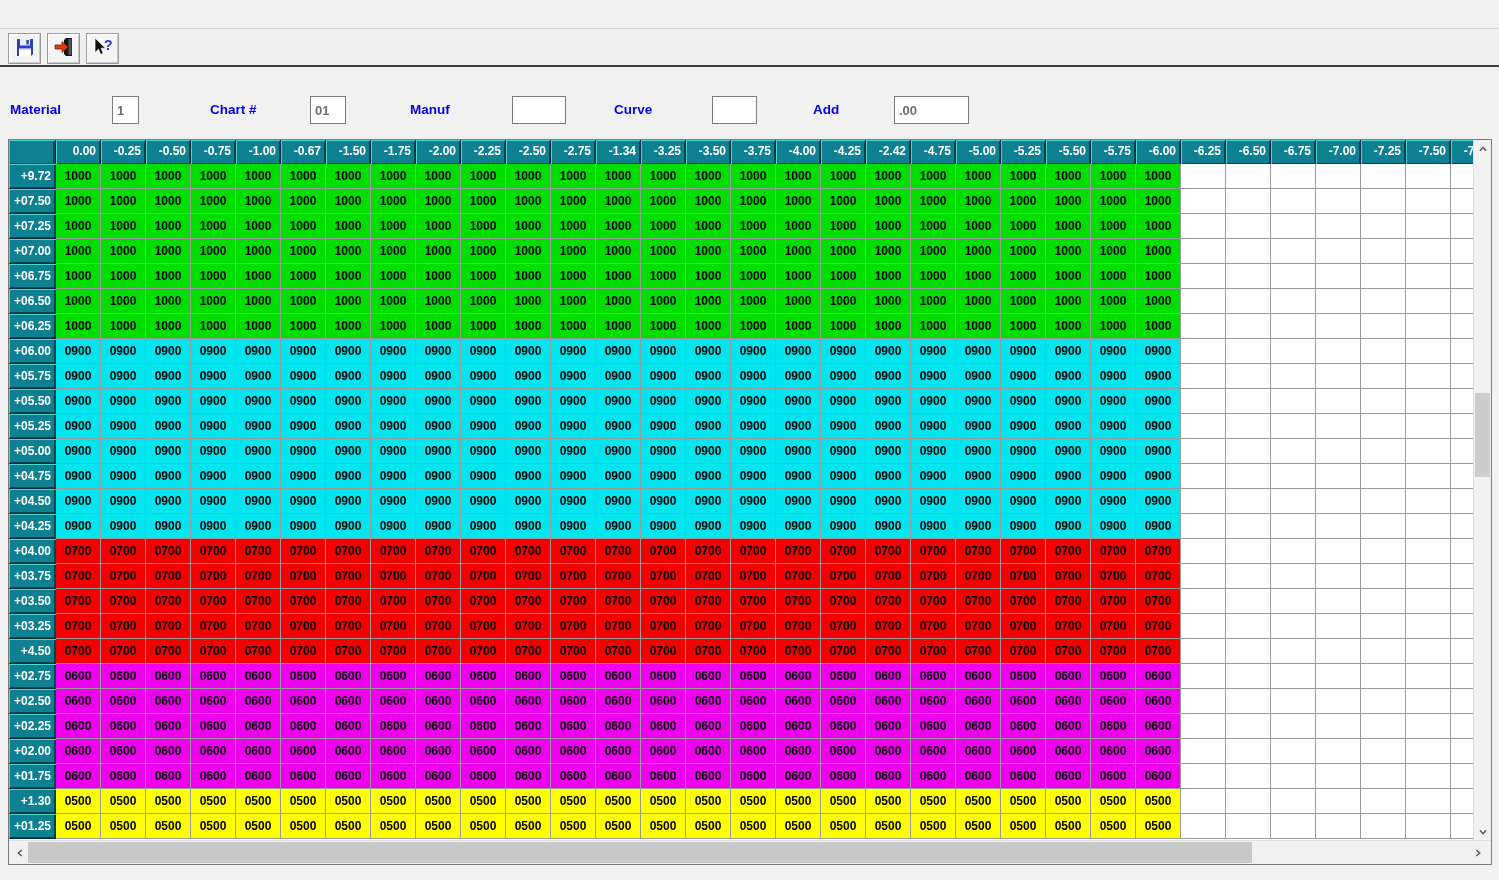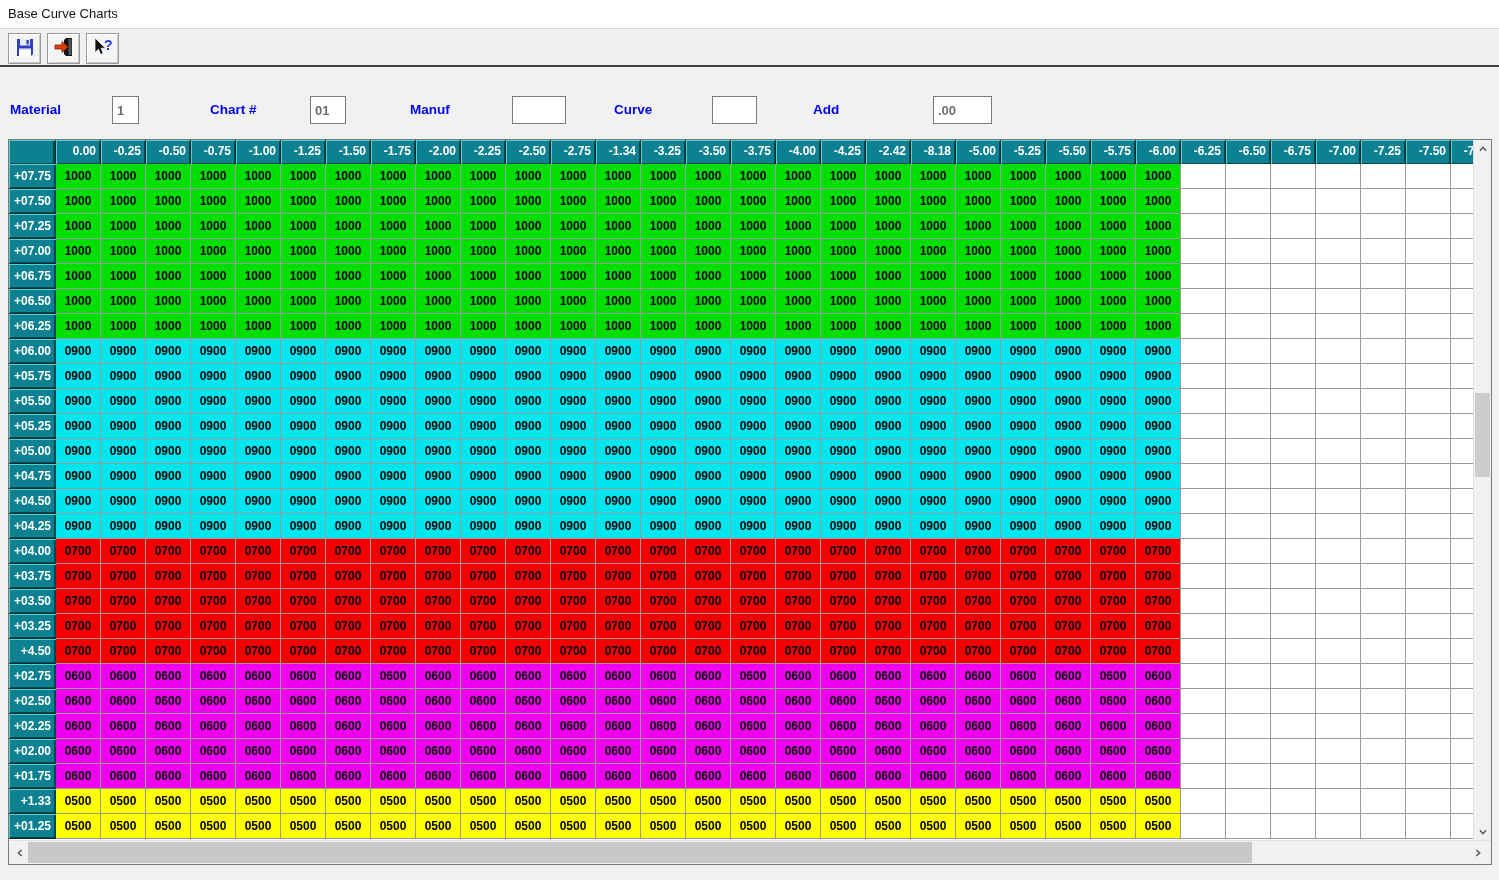--- a/index.html
+++ b/index.html
@@ -53,23 +53,20 @@
   #hscroll .arrow{position:absolute;top:0;width:18px;height:23px;display:flex;align-items:center;justify-content:center;cursor:pointer;}
   #hs-left{left:2px;} #hs-right{right:4px;}
   #hs-thumb{position:absolute;left:19px;top:1px;width:1224px;height:21px;background:#c8c8c8;cursor:pointer;}
   .chev{stroke:#555;stroke-width:1.6;fill:none;}
 </style>
 </head>
 <body>
 
 <div id="app">
 
-  <div id="title-strip">
-    <div id="win-title">Base Curve Charts</div>
-  </div>
 
   <div id="toolbar">
     <div class="tb-btn" id="btn-save">
       <span>
         <svg width="20" height="20" viewBox="0 0 20 20">
           <path d="M2 2 h16 v15 l-2 2 H2 Z" fill="#2e3fc0"></path>
           <rect x="5" y="2" width="10" height="6.5" fill="#e8ecff"></rect>
           <rect x="11.4" y="3" width="2.4" height="4.5" fill="#2e3fc0"></rect>
           <rect x="4" y="11" width="12" height="8" fill="#ffffff"></rect>
           <rect x="4" y="11" width="12" height="1.4" fill="#9aa3e6"></rect>
@@ -97,62 +94,62 @@
 
   <span class="fld-label" style="left:10px">Material</span>
   <input class="fld-input" style="left: 112px; width: 27px;" value="1">
   <span class="fld-label" style="left:210px">Chart #</span>
   <input class="fld-input" style="left: 310px; width: 36px;" value="01">
   <span class="fld-label" style="left:410px">Manuf</span>
   <input class="fld-input" style="left: 512px; width: 54px;" value="">
   <span class="fld-label" style="left:614px">Curve</span>
   <input class="fld-input" style="left: 712px; width: 45px;" value="">
   <span class="fld-label" style="left:813px">Add</span>
-  <input class="fld-input" style="left: 933px; width: 59px;" value=".00">
+  <input class="fld-input" style="left: 894px; width: 75px;" value=".00">
 
   <div id="grid">
     <div id="grid-content">
       <div id="header-row">
         <div class="corner-cell"></div>
       <div class="col-header">0.00</div>
           <div class="col-header">-0.25</div>
           <div class="col-header">-0.50</div>
           <div class="col-header">-0.75</div>
           <div class="col-header">-1.00</div>
-          <div class="col-header">-1.25</div>
+          <div class="col-header">-0.67</div>
           <div class="col-header">-1.50</div>
           <div class="col-header">-1.75</div>
           <div class="col-header">-2.00</div>
           <div class="col-header">-2.25</div>
           <div class="col-header">-2.50</div>
           <div class="col-header">-2.75</div>
           <div class="col-header">-1.34</div>
           <div class="col-header">-3.25</div>
           <div class="col-header">-3.50</div>
           <div class="col-header">-3.75</div>
           <div class="col-header">-4.00</div>
           <div class="col-header">-4.25</div>
           <div class="col-header">-2.42</div>
-          <div class="col-header">-8.18</div>
+          <div class="col-header">-4.75</div>
           <div class="col-header">-5.00</div>
           <div class="col-header">-5.25</div>
           <div class="col-header">-5.50</div>
           <div class="col-header">-5.75</div>
           <div class="col-header">-6.00</div>
           <div class="col-header">-6.25</div>
           <div class="col-header">-6.50</div>
           <div class="col-header">-6.75</div>
           <div class="col-header">-7.00</div>
           <div class="col-header">-7.25</div>
           <div class="col-header">-7.50</div>
           <div class="col-header">-7.75</div>
         </div>
       <div id="grid-rows">
           <div class="data-row">
-            <div class="row-header">+07.75</div>
+            <div class="row-header">+9.72</div>
             <div class="cell" style="background: rgb(0, 222, 0);">1000</div>
             <div class="cell" style="background: rgb(0, 222, 0);">1000</div>
             <div class="cell" style="background: rgb(0, 222, 0);">1000</div>
             <div class="cell" style="background: rgb(0, 222, 0);">1000</div>
             <div class="cell" style="background: rgb(0, 222, 0);">1000</div>
             <div class="cell" style="background: rgb(0, 222, 0);">1000</div>
             <div class="cell" style="background: rgb(0, 222, 0);">1000</div>
             <div class="cell" style="background: rgb(0, 222, 0);">1000</div>
             <div class="cell" style="background: rgb(0, 222, 0);">1000</div>
             <div class="cell" style="background: rgb(0, 222, 0);">1000</div>
@@ -1013,21 +1010,21 @@
             <div class="cell" style="background: rgb(238, 0, 238);">0600</div>
             <div class="cell"></div>
             <div class="cell"></div>
             <div class="cell"></div>
             <div class="cell"></div>
             <div class="cell"></div>
             <div class="cell"></div>
             <div class="cell"></div>
           </div>
           <div class="data-row">
-            <div class="row-header">+1.33</div>
+            <div class="row-header">+1.30</div>
             <div class="cell" style="background: rgb(255, 255, 0);">0500</div>
             <div class="cell" style="background: rgb(255, 255, 0);">0500</div>
             <div class="cell" style="background: rgb(255, 255, 0);">0500</div>
             <div class="cell" style="background: rgb(255, 255, 0);">0500</div>
             <div class="cell" style="background: rgb(255, 255, 0);">0500</div>
             <div class="cell" style="background: rgb(255, 255, 0);">0500</div>
             <div class="cell" style="background: rgb(255, 255, 0);">0500</div>
             <div class="cell" style="background: rgb(255, 255, 0);">0500</div>
             <div class="cell" style="background: rgb(255, 255, 0);">0500</div>
             <div class="cell" style="background: rgb(255, 255, 0);">0500</div>

